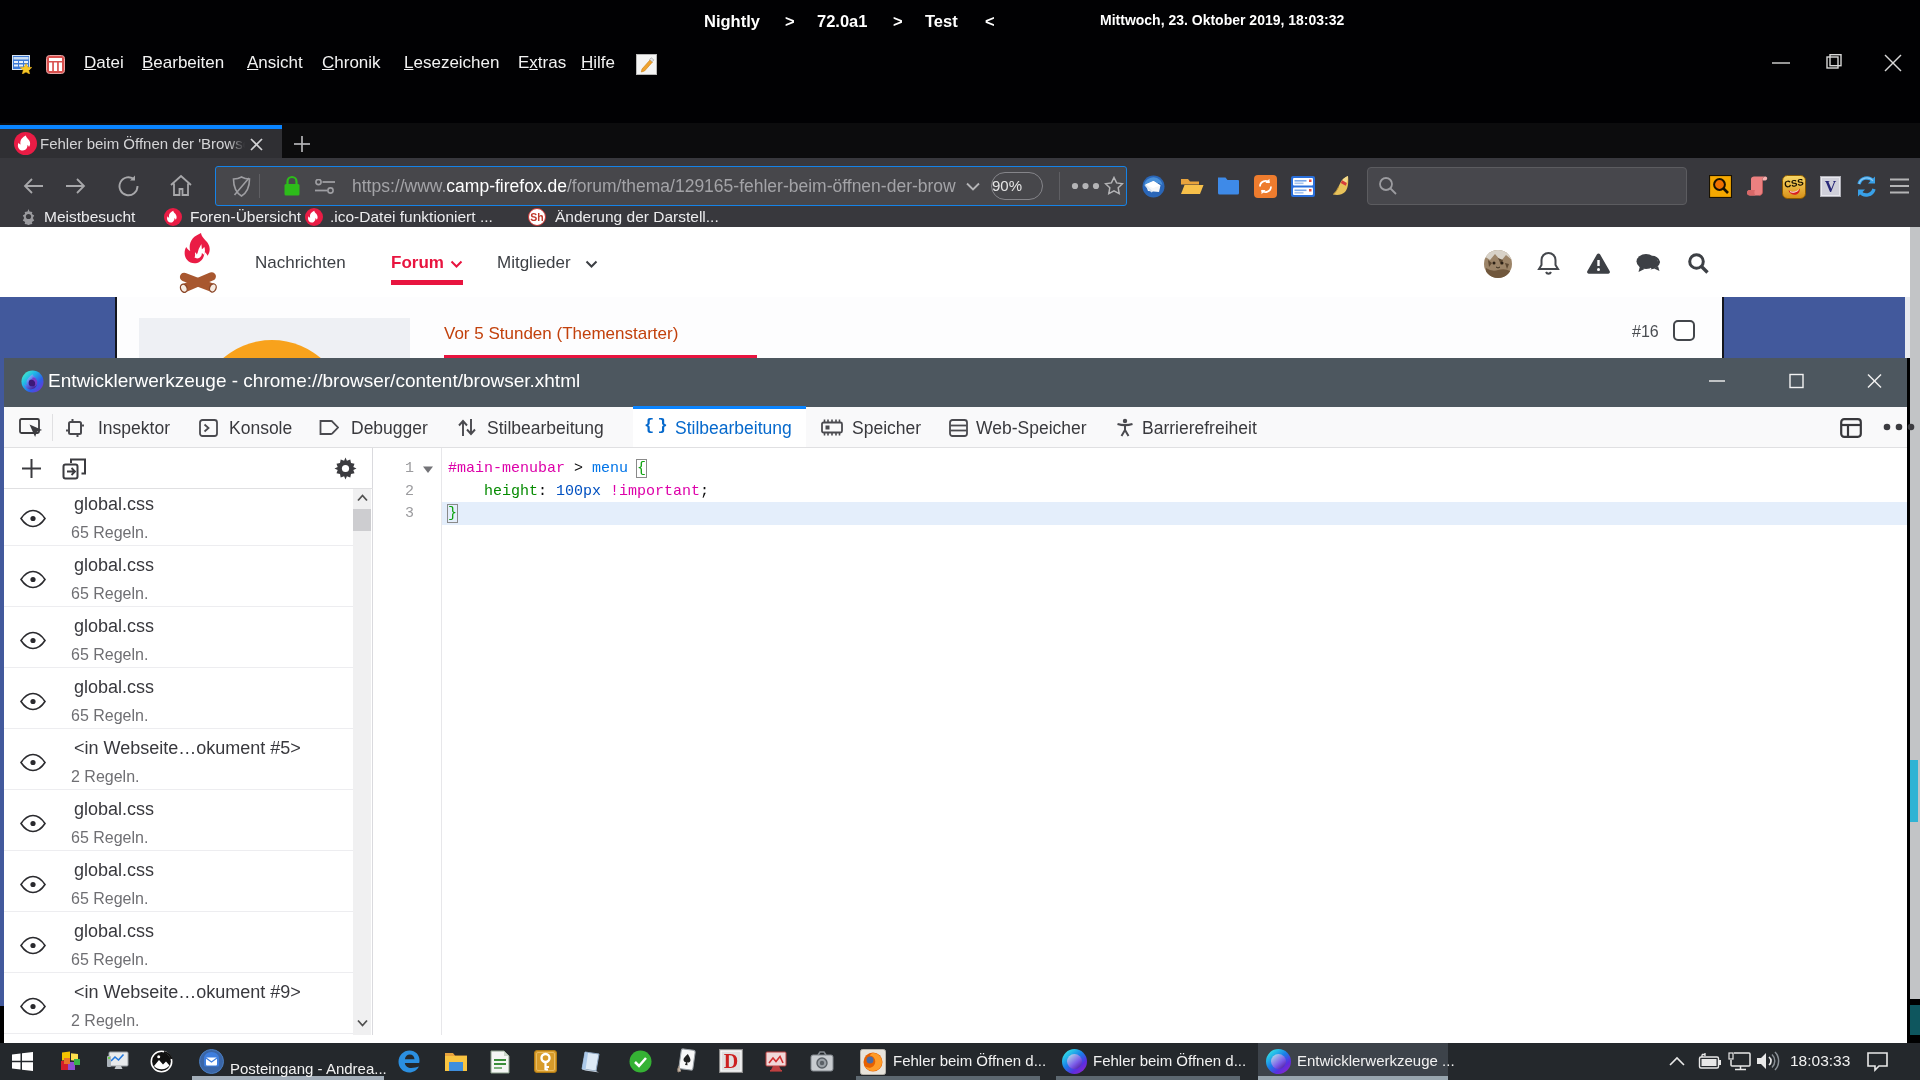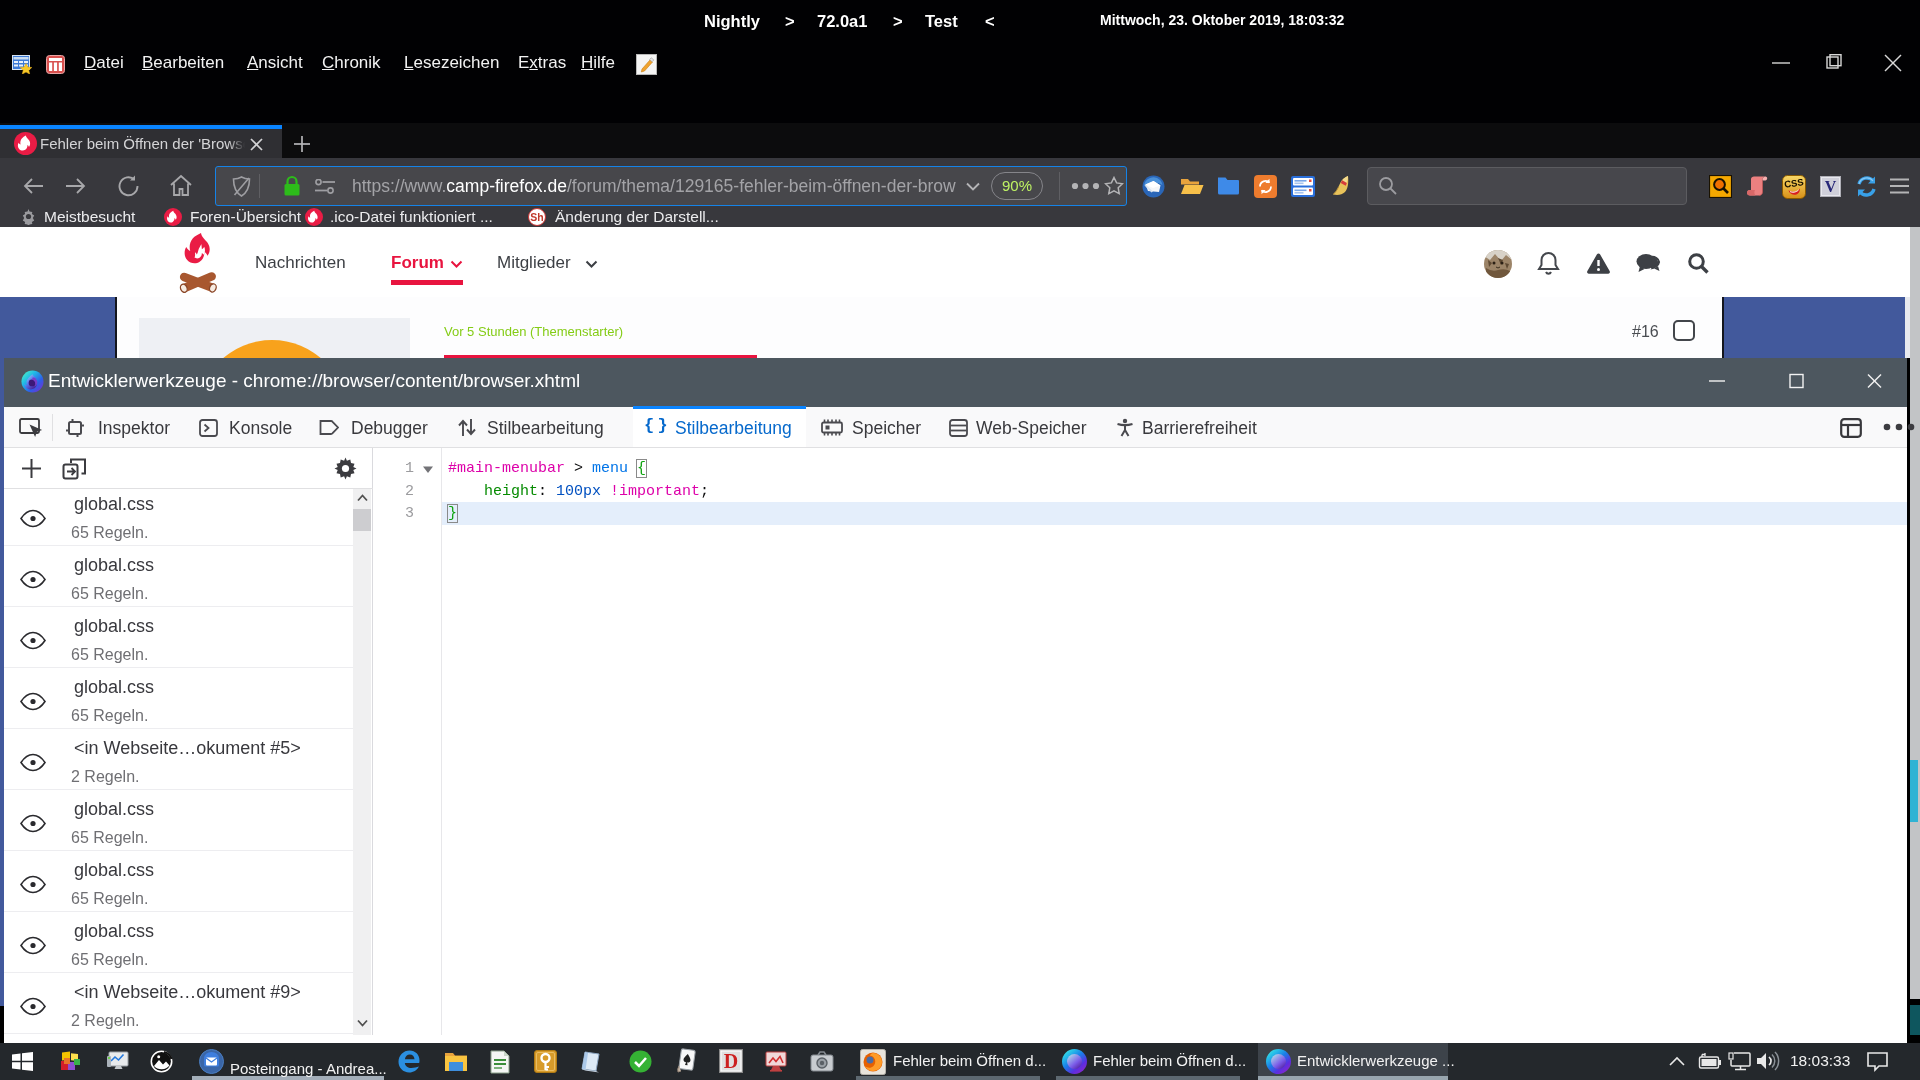--- a/index.html
+++ b/index.html
@@ -110,21 +110,21 @@
   <circle cx="4.5" cy="3" r="2.6" fill="none" stroke="#9e9ea2" stroke-width="1.6"></circle>
   <line x1="8.5" y1="3" x2="21" y2="3" stroke="#9e9ea2" stroke-width="1.8"></line>
   <circle cx="16.5" cy="11.5" r="2.6" fill="none" stroke="#9e9ea2" stroke-width="1.6"></circle>
   <line x1="1" y1="11.5" x2="13.5" y2="11.5" stroke="#9e9ea2" stroke-width="1.8"></line>
 </svg>
 <div class="abs" style="left:352px;top:176px;height:22px;font-size:17.5px;color:#a3a3a7;white-space:nowrap;">https://www.<span style="color:#ffffff;">camp-firefox.de</span>/forum/thema/129165-fehler-beim-öffnen-der-brow</div>
 
 <svg class="abs" style="left:965px;top:181px;" width="16" height="12" viewBox="0 0 16 12">
   <path d="M2 2.5 l6 6 6 -6" fill="none" stroke="#b4b4b6" stroke-width="1.9"></path>
 </svg>
-<div class="abs" style="left:991px;top:172px;width:52px;height:28px;border:1px solid #85858a;border-radius:14px;color:#bef264;font-size:15px;text-align:center;line-height:26px;">90%</div>
+<div class="abs" style="left:991px;top:172px;width:52px;height:28px;border:1px solid #85858a;border-radius:14px;color:#e5e5e5;font-size:15px;text-align:left;line-height:26px;">90%</div>
 <div class="abs" style="left:1059px;top:172px;width:1px;height:28px;background:#5f5f63;"></div>
 <svg class="abs" style="left:1071px;top:182px;" width="30" height="8" viewBox="0 0 30 8">
   <circle cx="4" cy="4" r="3.1" fill="#b4b4b6"></circle>
     <circle cx="14.5" cy="4" r="3.1" fill="#b4b4b6"></circle>
     <circle cx="25" cy="4" r="3.1" fill="#b4b4b6"></circle>
 </svg>
 <svg class="abs" style="left:1104px;top:176px;" width="20" height="20" viewBox="0 0 20 20">
   <path d="M10 1.5 l2.6 5.4 5.9 .8 -4.3 4.1 1 5.9 -5.2 -2.8 -5.2 2.8 1 -5.9 -4.3 -4.1 5.9 -.8 z" fill="none" stroke="#b4b4b6" stroke-width="1.5"></path>
 </svg>
 
@@ -302,21 +302,21 @@
   <line x1="14.5" y1="14.5" x2="20.5" y2="20.5" stroke="#3d4045" stroke-width="3.4"></line>
 </svg>
 
 <div class="abs" style="left:0;top:297px;width:1910px;height:61px;background:#42599c;"></div>
 
 <div class="abs" style="left:115px;top:297px;width:1609px;height:61px;background:#fdfdfe;border-left:2px solid #14161d;border-right:2px solid #14161d;"></div>
 
 <div class="abs" style="left:139px;top:318px;width:271px;height:40px;background:#eef0f4;overflow:hidden;">
   <div class="abs" style="left:58px;top:22px;width:150px;height:150px;border-radius:50%;background:#f8a21c;"></div>
 </div>
-<div class="abs" style="left:444px;top:324px;color:#84cc16;font-size:13px;">Vor 5 Stunden (Themenstarter)</div>
+<div class="abs" style="left:444px;top:324px;color:#c2410c;font-size:17px;">Vor 5 Stunden (Themenstarter)</div>
 <div class="abs" style="left:444px;top:355px;width:313px;height:3px;background:#e8143f;"></div>
 <div class="abs" style="left:1632px;top:323px;color:#4a4d52;font-size:16px;">#16</div>
 <div class="abs" style="left:1673px;top:320px;width:22px;height:21px;background:#fff;border:2px solid #43464b;border-radius:5px;"></div>
 
 <div class="abs" style="left:0;top:358px;width:8px;height:648px;background:#42599c;"></div>
 
 <div class="abs" style="left:1905px;top:297px;width:5px;height:61px;background:#e8eaee;"></div>
 <div class="abs" style="left:1910px;top:227px;width:10px;height:772px;background:#c2c4c6;"></div>
 <div class="abs" style="left:1910px;top:760px;width:8px;height:62px;background:#2fb3d4;"></div>
 <div class="abs" style="left:1910px;top:1005px;width:10px;height:30px;background:#0e565e;"></div>

